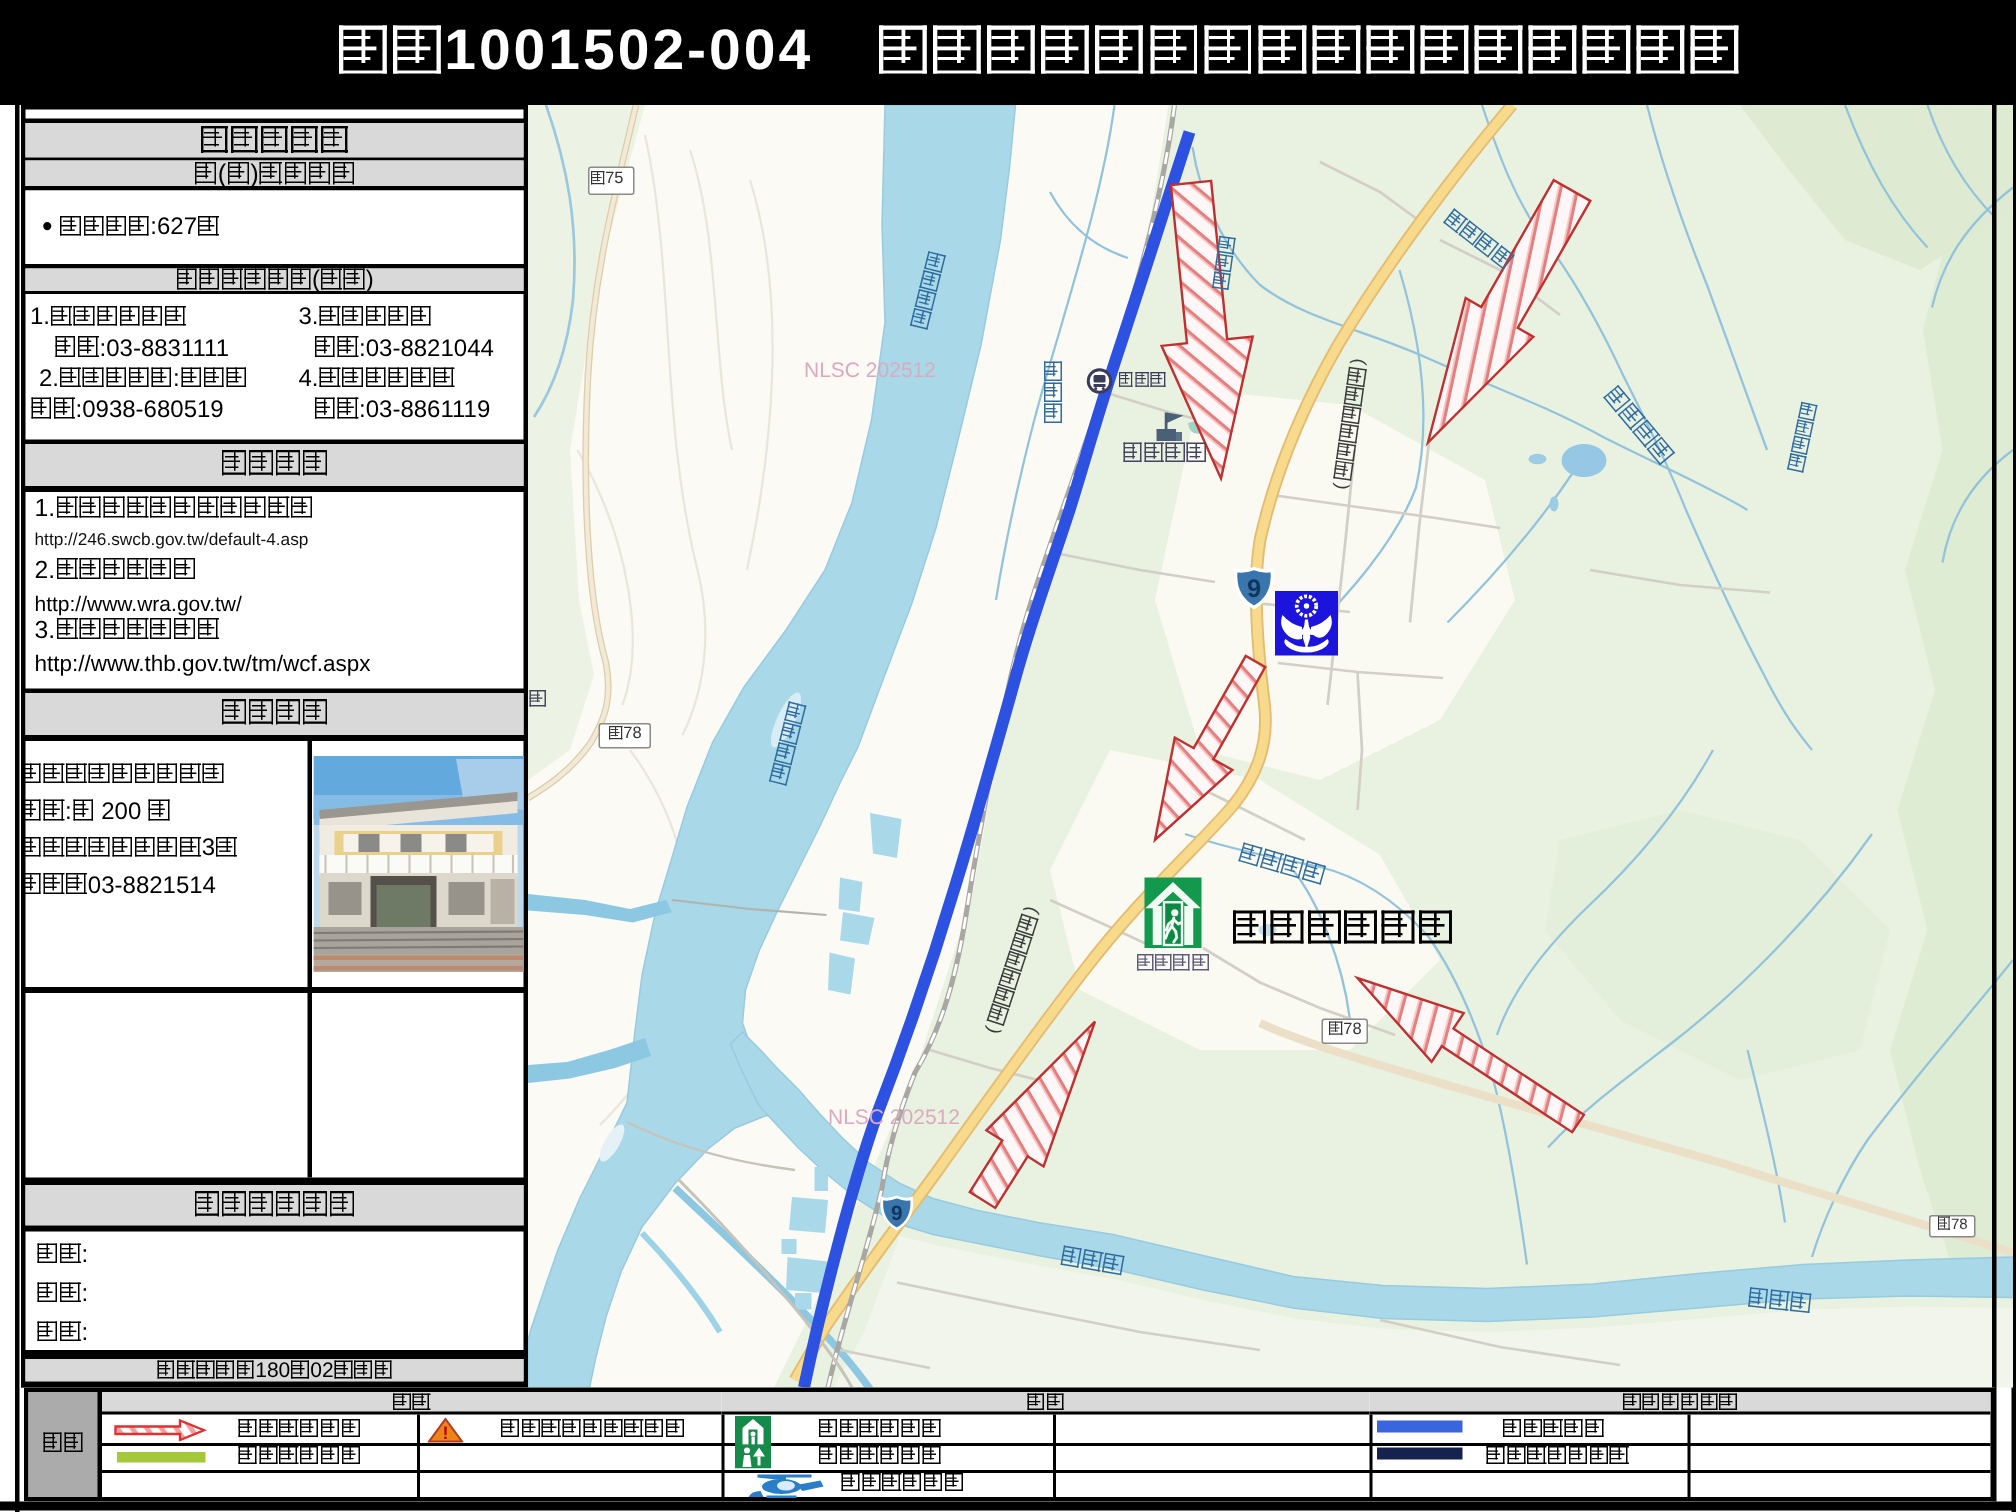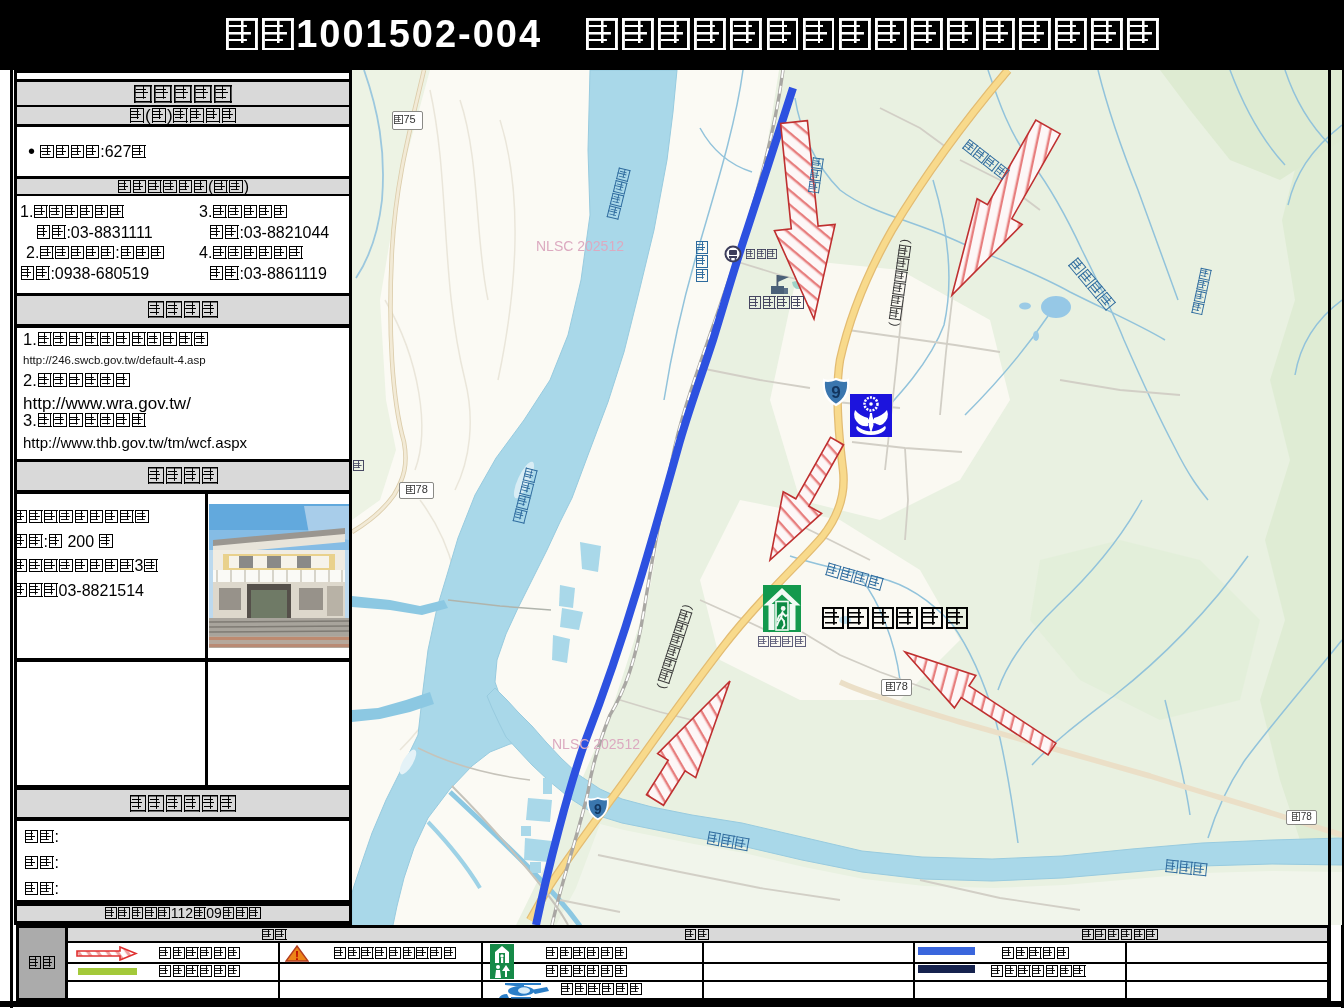--- a/index.html
+++ b/index.html
@@ -51,21 +51,21 @@
 <div class="abs" style="left:199px;top:202px;width:150px;font-size:16px;line-height:20.5px;"><s>3.</s><i class="c"></i><i class="c"></i><i class="c"></i><i class="c"></i><i class="c"></i><br><span style="padding-left:10px"><i class="c"></i><i class="c"></i><s>:03-8821044</s></span><br><s>4.</s><i class="c"></i><i class="c"></i><i class="c"></i><i class="c"></i><i class="c"></i><i class="c"></i><br><span style="padding-left:10px"><i class="c"></i><i class="c"></i><s>:03-8861119</s></span></div>
 <div class="hl" style="left:14px;top:293px;width:338px;height:3px;"></div>
 
 <div class="abs" style="left:17px;top:296px;width:332px;height:28px;background:#d9d9d9;font-size:19px;text-align:center;line-height:28px;"><i class="c"></i><i class="c"></i><i class="c"></i><i class="c"></i></div>
 <div class="hl" style="left:14px;top:324px;width:338px;height:4px;"></div>
 
 <div class="abs" style="left:23px;top:330px;width:310px;font-size:16.5px;">
     <div style="height:24px"><s>1.</s><i class="c"></i><i class="c"></i><i class="c"></i><i class="c"></i><i class="c"></i><i class="c"></i><i class="c"></i><i class="c"></i><i class="c"></i><i class="c"></i><i class="c"></i></div>
     <div style="height:17px;font-size:11.5px;color:#111"><s>http://246.swcb.gov.tw/default-4.asp</s></div>
     <div style="height:23px"><s>2.</s><i class="c"></i><i class="c"></i><i class="c"></i><i class="c"></i><i class="c"></i><i class="c"></i></div>
-    <div style="height:17px;font-size:17px"><s>http://www.wra.gov.tw/</s></div>
+    <div style="height:17px;font-size:14px"><s>http://www.wra.gov.tw/</s></div>
     <div style="height:23px"><s>3.</s><i class="c"></i><i class="c"></i><i class="c"></i><i class="c"></i><i class="c"></i><i class="c"></i><i class="c"></i></div>
     <div style="height:17px;font-size:15px"><s>http://www.thb.gov.tw/tm/wcf.aspx</s></div>
   </div>
 <div class="hl" style="left:14px;top:459px;width:338px;height:3px;"></div>
 
 <div class="abs" style="left:17px;top:462px;width:332px;height:28px;background:#d9d9d9;font-size:19px;text-align:center;line-height:28px;"><i class="c"></i><i class="c"></i><i class="c"></i><i class="c"></i></div>
 <div class="hl" style="left:14px;top:490px;width:338px;height:4px;"></div>
 
 <div class="abs" style="left:13px;top:505px;width:190px;font-size:16px;line-height:24.5px;"><i class="c"></i><i class="c"></i><i class="c"></i><i class="c"></i><i class="c"></i><i class="c"></i><i class="c"></i><i class="c"></i><i class="c"></i><br><i class="c"></i><i class="c"></i><s>:</s><i class="c"></i><s> 200 </s><i class="c"></i><br><i class="c"></i><i class="c"></i><i class="c"></i><i class="c"></i><i class="c"></i><i class="c"></i><i class="c"></i><i class="c"></i><s>3</s><i class="c"></i><br><i class="c"></i><i class="c"></i><i class="c"></i><s>03-8821514</s></div>
 
@@ -73,21 +73,21 @@
 
 <div class="hl" style="left:14px;top:658px;width:338px;height:4px;"></div>
 
 <div class="hl" style="left:14px;top:785px;width:338px;height:5px;"></div>
 <div class="abs" style="left:17px;top:790px;width:332px;height:27px;background:#d9d9d9;font-size:19px;text-align:center;line-height:27px;"><i class="c"></i><i class="c"></i><i class="c"></i><i class="c"></i><i class="c"></i><i class="c"></i></div>
 <div class="hl" style="left:14px;top:817px;width:338px;height:4px;"></div>
 
 <div class="abs" style="left:24px;top:824px;width:200px;font-size:16px;line-height:26px;"><i class="c"></i><i class="c"></i><s>:</s><br><i class="c"></i><i class="c"></i><s>:</s><br><i class="c"></i><i class="c"></i><s>:</s></div>
 <div class="hl" style="left:14px;top:900px;width:338px;height:6px;"></div>
 
-<div class="abs" style="left:17px;top:906px;width:332px;height:15px;background:#d9d9d9;font-size:14px;text-align:center;line-height:15px;"><i class="c"></i><i class="c"></i><i class="c"></i><i class="c"></i><i class="c"></i><s>112</s><i class="c"></i><s>09</s><i class="c"></i><i class="c"></i><i class="c"></i></div>
+<div class="abs" style="left:17px;top:906px;width:332px;height:15px;background:#d9d9d9;font-size:14px;text-align:center;line-height:15px;"><i class="c"></i><i class="c"></i><i class="c"></i><i class="c"></i><i class="c"></i><s>180</s><i class="c"></i><s>02</s><i class="c"></i><i class="c"></i><i class="c"></i></div>
 <div class="hl" style="left:14px;top:921px;width:338px;height:4px;"></div>
 
 <svg class="abs" style="left:209px;top:504px" width="140" height="144" viewBox="0 0 140 144">
 
 <rect width="140" height="144" fill="#bcd9ee"></rect>
 <rect width="140" height="42" fill="#62a9dd"></rect>
 <rect y="26" width="140" height="20" fill="#85bce5"></rect>
 <path d="M95,2 l45,0 0,34 -40,-6 z" fill="#a8cdea"></path>
 
 <path d="M4,40 L136,28 136,38 4,50 z" fill="#e8e4da"></path>

